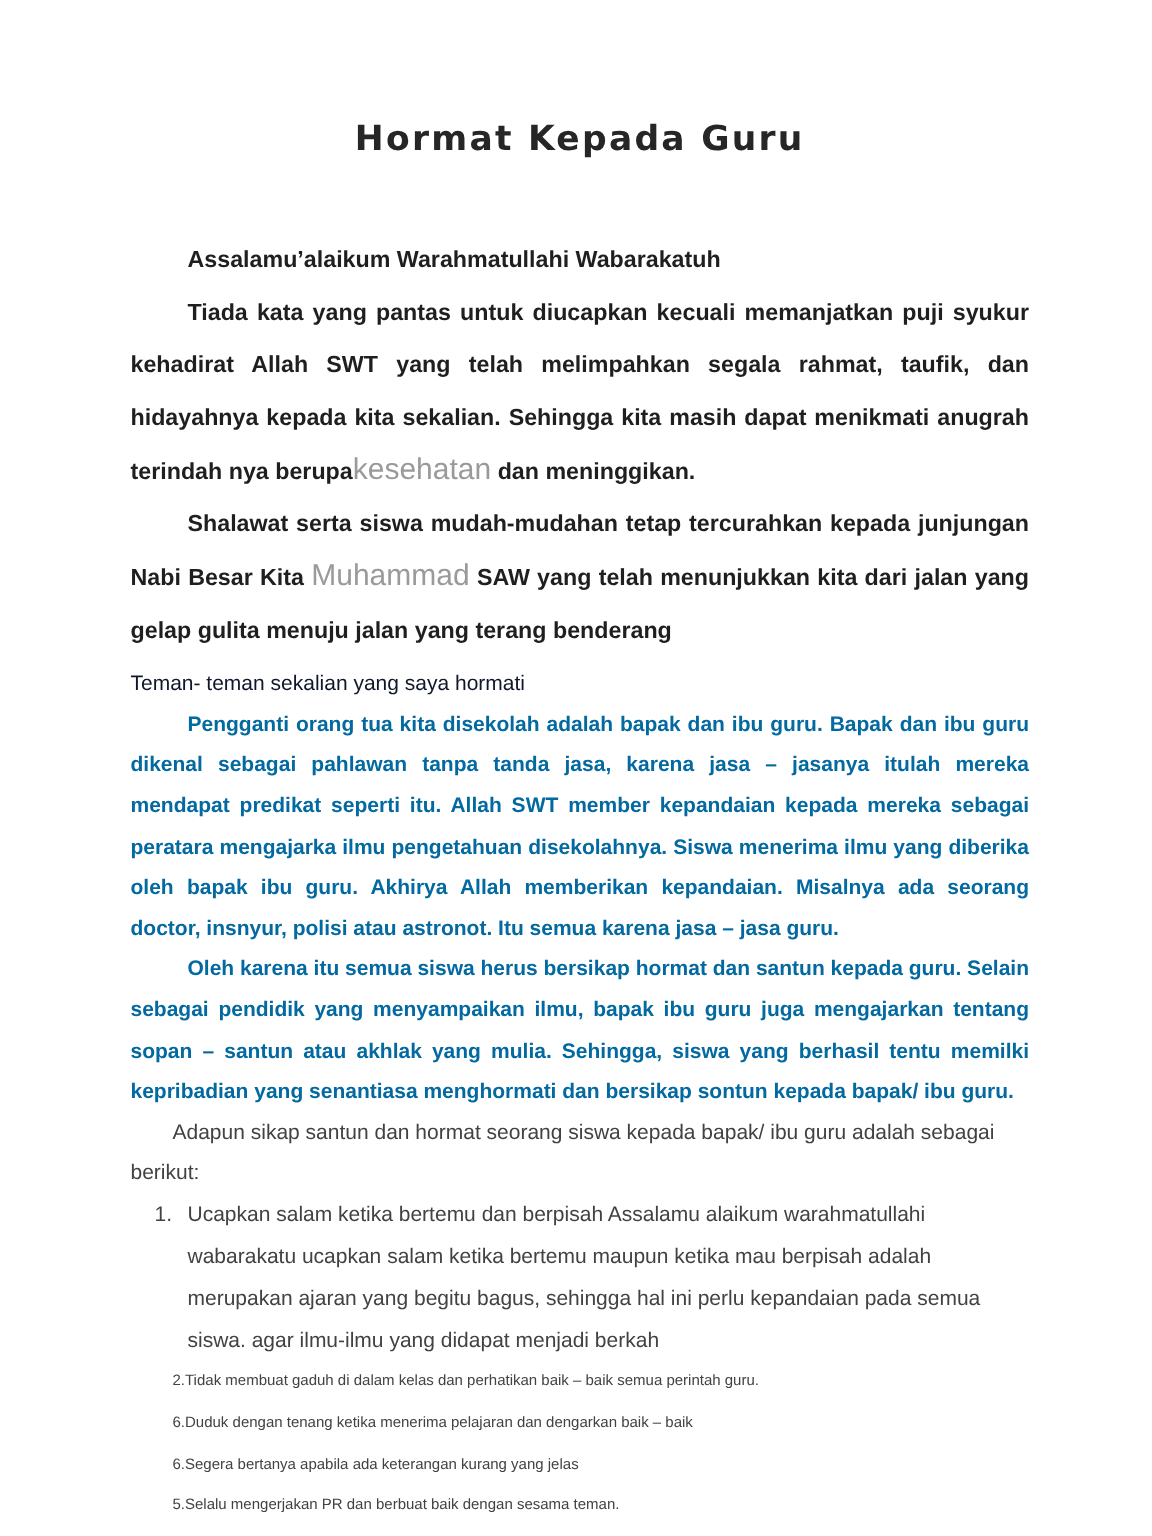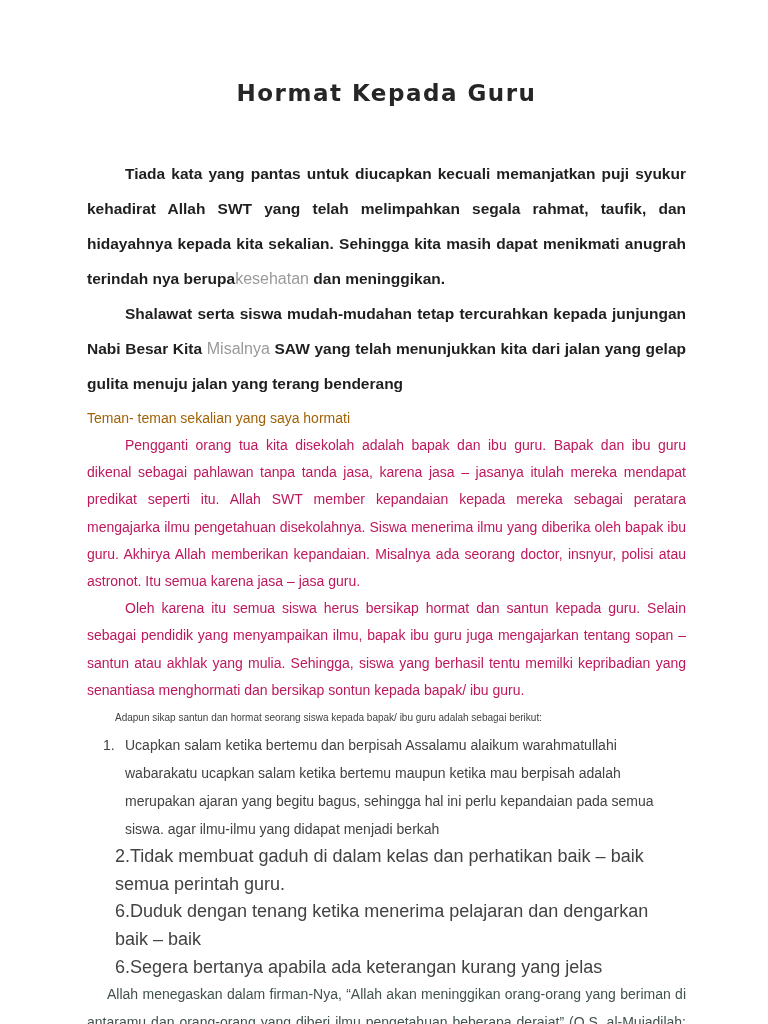--- a/index.html
+++ b/index.html
@@ -41,58 +41,59 @@
   }
   .lead-block p.salutation {
     text-align: left;
   }
   .indented {
     text-indent: 38px;
   }
   .muted-word {
     color: #9a9a9a;
     font-weight: 400;
-    font-size: 16px;
+    font-size: 20px;
   }
   .greeting {
     margin: 4px 0 0 0;
     font-size: 14px;
     line-height: 27px;
-    color: #a16207;
+    color: #0f172a;
   }
   .body-para {
     margin: 0;
     font-size: 14px;
     line-height: 27.2px;
-    color: #be185d;
+    color: #0369a1;
     text-align: justify;
     text-indent: 38px;
+    font-weight: bold;
   }
   .list-intro {
     margin: 0;
-    font-size: 10px;
+    font-size: 14px;
     line-height: 27.2px;
     color: #424242;
     text-indent: 28px;
   }
   .list-item-first {
     position: relative;
     margin: 0 0 0 38px;
     font-size: 14px;
     line-height: 28px;
     color: #424242;
   }
   .list-item-first .list-number {
     position: absolute;
     left: -22px;
     top: 0;
   }
   .list-item {
     margin: 0 0 0 28px;
-    font-size: 18px;
+    font-size: 10px;
     line-height: 27.6px;
     color: #424242;
   }
   .closing-para {
     margin: 0;
     font-size: 14px;
     line-height: 27.5px;
     color: #41524a;
     text-align: justify;
     text-indent: 20px;
@@ -100,38 +101,40 @@
 </style>
 </head>
 <body>
 
 <div class="page">
   <div class="doc">
 
     <h1 class="doc-title">Hormat Kepada Guru</h1>
 
     <div class="lead-block">
+      <p class="salutation indented">Assalamu’alaikum Warahmatullahi Wabarakatuh</p>
 
       <p class="indented"><span>Tiada kata yang pantas untuk diucapkan kecuali memanjatkan puji syukur kehadirat Allah SWT yang telah melimpahkan segala rahmat, taufik, dan hidayahnya kepada kita sekalian. Sehingga kita masih dapat menikmati anugrah terindah nya berupa</span><span class="muted-word">kesehatan</span><span> dan meninggikan.</span></p>
 
-      <p class="indented"><span>Shalawat serta siswa mudah-mudahan tetap tercurahkan kepada junjungan Nabi Besar Kita </span><span class="muted-word">Misalnya</span><span> SAW yang telah menunjukkan kita dari jalan yang gelap gulita menuju jalan yang terang benderang</span></p>
+      <p class="indented"><span>Shalawat serta siswa mudah-mudahan tetap tercurahkan kepada junjungan Nabi Besar Kita </span><span class="muted-word">Muhammad</span><span> SAW yang telah menunjukkan kita dari jalan yang gelap gulita menuju jalan yang terang benderang</span></p>
     </div>
 
     <p class="greeting">Teman- teman sekalian yang saya hormati</p>
 
     <p class="body-para">Pengganti orang tua kita disekolah adalah bapak dan ibu guru. Bapak dan ibu guru dikenal sebagai pahlawan tanpa tanda jasa, karena jasa – jasanya itulah mereka mendapat predikat seperti itu. Allah SWT member kepandaian kepada mereka sebagai peratara mengajarka ilmu pengetahuan disekolahnya. Siswa menerima ilmu yang diberika oleh bapak ibu guru. Akhirya Allah memberikan kepandaian. Misalnya ada seorang doctor, insnyur, polisi atau astronot. Itu semua karena jasa – jasa guru.</p>
 
     <p class="body-para">Oleh karena itu semua siswa herus bersikap hormat dan santun kepada guru. Selain sebagai pendidik yang menyampaikan ilmu, bapak ibu guru juga mengajarkan tentang sopan – santun atau akhlak yang mulia. Sehingga, siswa yang berhasil tentu memilki kepribadian yang senantiasa menghormati dan bersikap sontun kepada bapak/ ibu guru.</p>
 
     <p class="list-intro">Adapun sikap santun dan hormat seorang siswa kepada bapak/ ibu guru adalah sebagai berikut:</p>
 
     <div class="list-item-first">
       <span class="list-number">1.</span><span>Ucapkan salam ketika bertemu dan berpisah Assalamu alaikum warahmatullahi wabarakatu ucapkan salam ketika bertemu maupun ketika mau berpisah adalah merupakan ajaran yang begitu bagus, sehingga hal ini perlu kepandaian pada semua siswa. agar ilmu-ilmu yang didapat menjadi berkah</span>
     </div>
 
     <p class="list-item">2.Tidak membuat gaduh di dalam kelas dan perhatikan baik – baik semua perintah guru.</p>
     <p class="list-item">6.Duduk dengan tenang ketika menerima pelajaran dan dengarkan baik – baik</p>
     <p class="list-item">6.Segera bertanya apabila ada keterangan kurang yang jelas</p>
+    <p class="list-item">5.Selalu mengerjakan PR dan berbuat baik dengan sesama teman.</p>
 
     <p class="closing-para">Allah menegaskan dalam firman-Nya, “Allah akan meninggikan orang-orang yang beriman di antaramu dan orang-orang yang diberi ilmu pengetahuan beberapa derajat” (Q.S. al-Mujadilah: 11). Jika demikian halnya, kita perlu menilik peringatan Allah dalam firman berikutnya, “Dan (padahari itu) kamu lihat tiap-tiap umat</p>
 
   </div>
 </div>
 
 </body></html>

